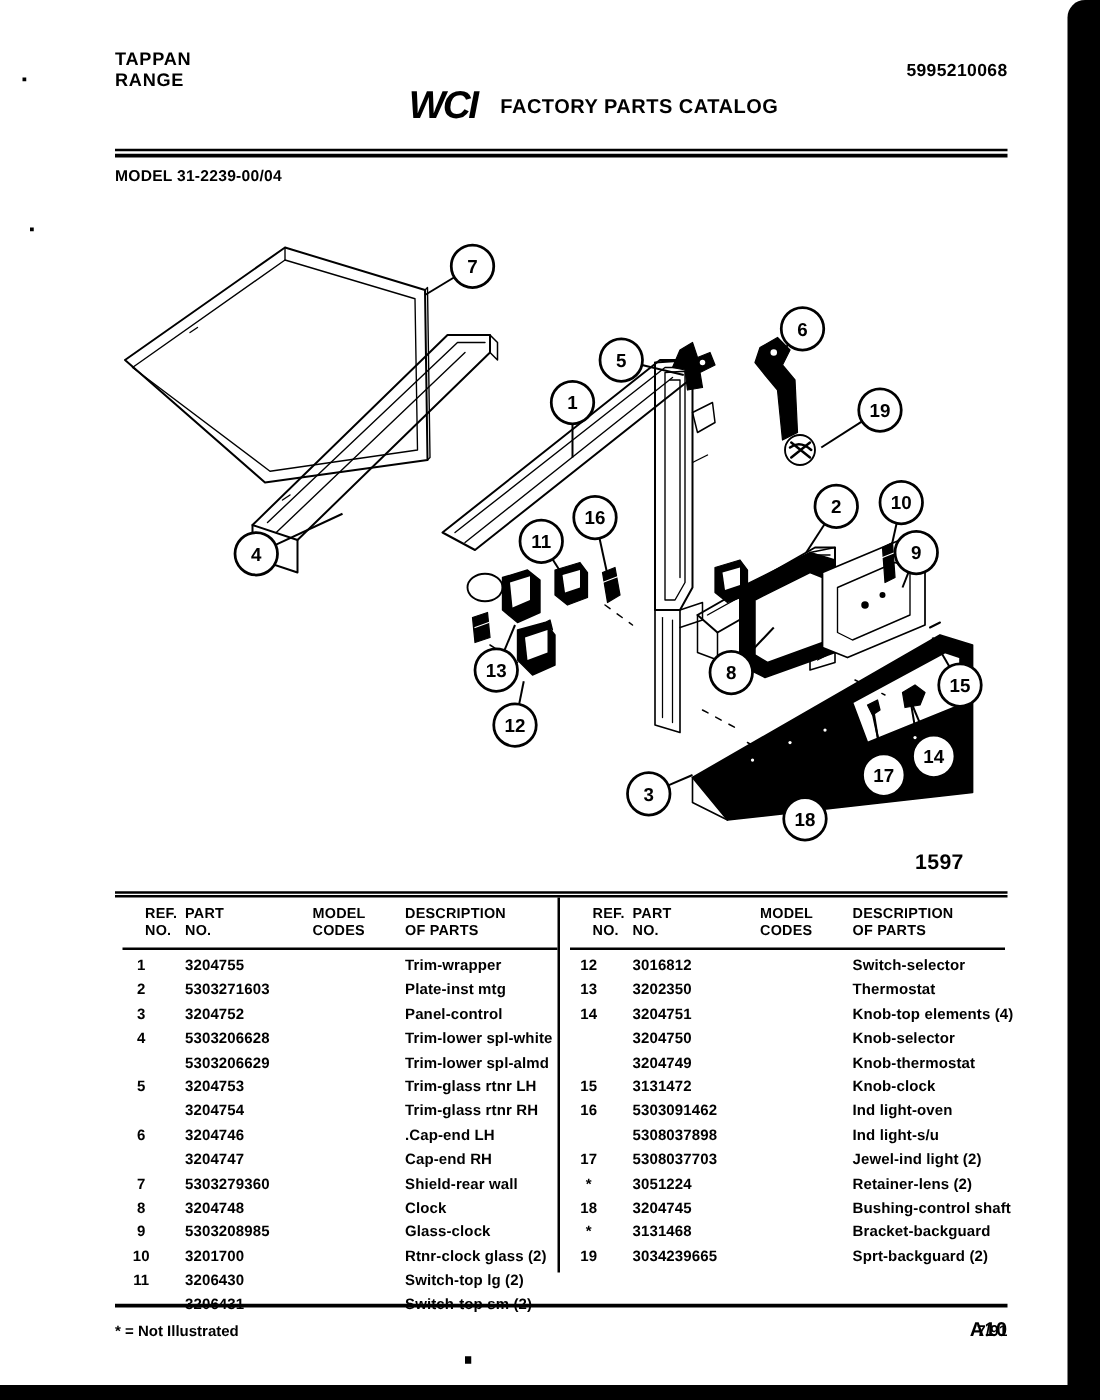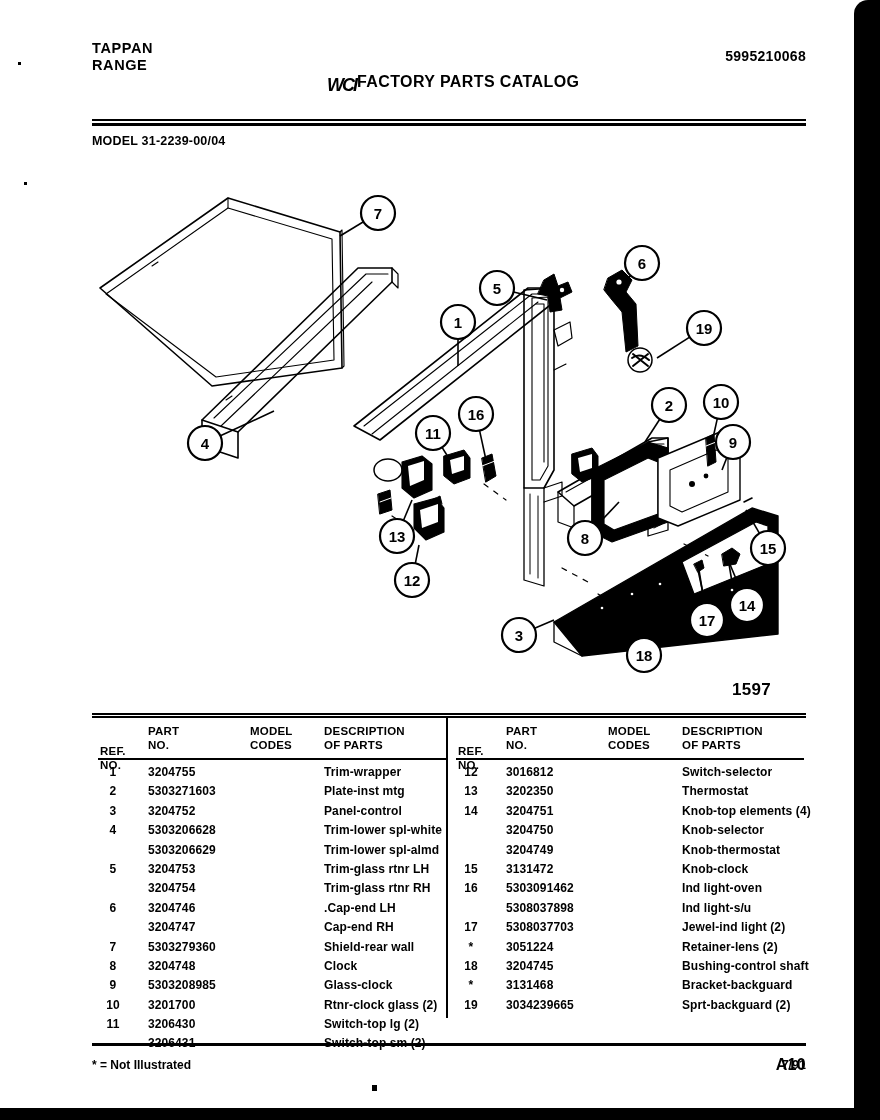--- a/index.html
+++ b/index.html
@@ -14,22 +14,22 @@
   #scan-speck-b{position:absolute;left:24px;top:182px;width:3px;height:3px;background:#000;}
   #scan-speck-c{position:absolute;left:372px;top:1085px;width:5px;height:6px;background:#000;}
 
   .page{position:absolute;left:0;top:0;width:814px;height:1108px;border-radius:31px;}
 
   
   #header{position:absolute;left:92px;top:40px;width:714px;height:42px;}
   #brand{position:absolute;left:0;top:0;line-height:17px;font-size:14.5px;font-weight:bold;letter-spacing:.6px;}
   #catalog-title{position:absolute;left:235px;top:44px;transform:translateY(-50%);
      font-size:16px;font-weight:bold;letter-spacing:.4px;white-space:nowrap;}
-  #wci-logo{display:inline-block;font-style:italic;font-weight:bold;font-size:18px;
-     letter-spacing:-2px;vertical-align:-4px;margin-right:1px;}
+  #wci-logo{display:inline-block;font-style:italic;font-weight:bold;font-size:31px;
+     letter-spacing:-2px;vertical-align:-4px;margin-right:19px;}
   #catalog-number{position:absolute;right:0;top:8px;font-size:14px;font-weight:bold;letter-spacing:.3px;}
 
   
   #rule-top{position:absolute;left:92px;top:119px;width:714px;height:2px;background:#000;}
   #rule-top2{position:absolute;left:92px;top:123px;width:714px;height:3px;background:#000;}
   #model-line{position:absolute;left:92px;top:134px;font-size:12.5px;font-weight:bold;letter-spacing:.2px;}
 
   
   #diagram{position:absolute;left:92px;top:170px;width:714px;height:530px;}
   #diagram svg{display:block;}
@@ -38,21 +38,21 @@
   
   #parts-table{position:absolute;left:92px;top:713px;width:714px;height:320px;}
   #table-rule-top{position:absolute;left:0;top:0;width:714px;height:2px;background:#000;}
   #table-rule-top2{position:absolute;left:0;top:3px;width:714px;height:2px;background:#000;}
   .table-col{position:absolute;top:5px;width:356px;height:310px;}
   #table-col-left{left:0;}
   #table-col-right{left:358px;}
   #table-divider{position:absolute;left:354px;top:5px;width:2px;height:300px;background:#000;}
   .col-head{position:relative;height:40px;font-size:11.5px;font-weight:bold;letter-spacing:.2px;}
   .col-head span{position:absolute;line-height:14px;}
-  .h-ref{left:8px;top:6px;margin-top:20px;}
+  .h-ref{left:24px;top:6px;}
   .h-part{left:56px;top:6px;}
   .h-model{left:158px;top:6px;}
   .h-desc{left:232px;top:6px;}
   .col-head-rule{position:absolute;left:6px;top:40px;width:348px;height:2px;background:#000;}
   .rows{position:absolute;left:0;top:47px;width:356px;}
   .prow{position:relative;height:19.4px;font-size:12px;font-weight:bold;letter-spacing:.1px;white-space:nowrap;}
   .prow span{position:absolute;top:0;}
   .c-ref{left:0;width:42px;text-align:center;}
   .c-part{left:56px;}
   .c-model{left:158px;}

